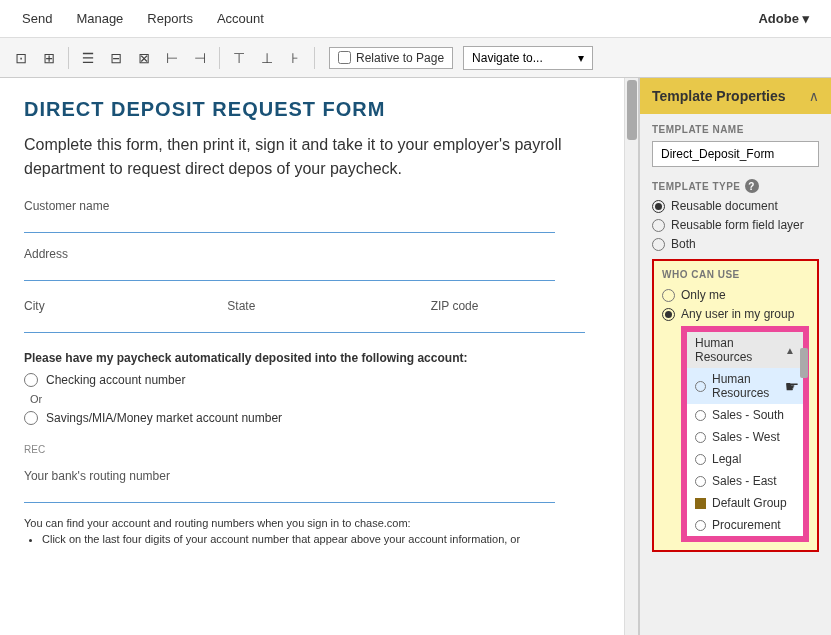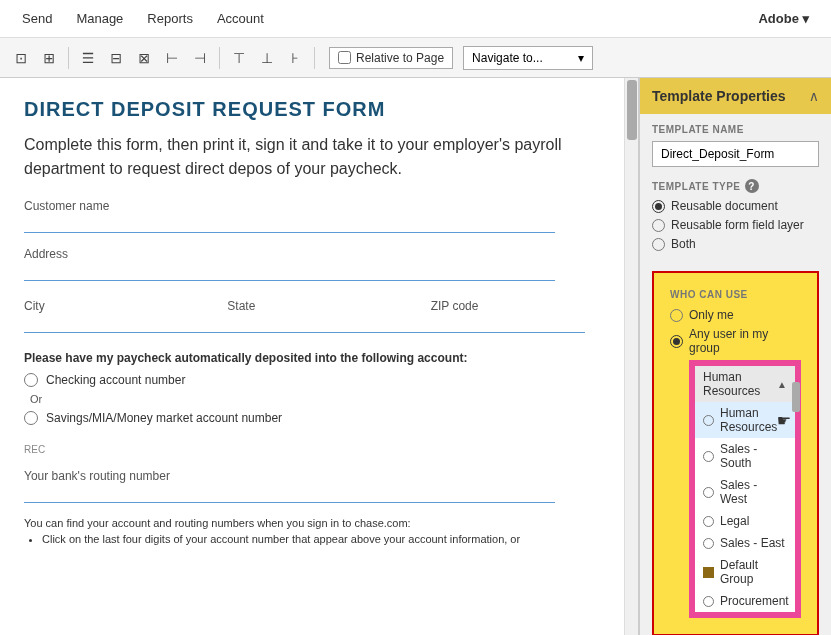--- a/index.html
+++ b/index.html
@@ -252,23 +252,23 @@
       content: '';
       width: 7px;
       height: 7px;
       background: #333;
       border-radius: 50%;
     }
 
     
     .who-can-use-section {
       border: 2px solid #cc0000;
-      padding: 16px;
-      margin-top: 20px;
-      background: #fde047;
+      padding: 8px;
+      margin-top: 8px;
+      background: #fef9c3;
     }
 
     .who-can-use-label {
       font-size: 10px;
       font-weight: bold;
       color: #777;
       letter-spacing: 0.5px;
       text-transform: uppercase;
       margin-bottom: 8px;
     }

